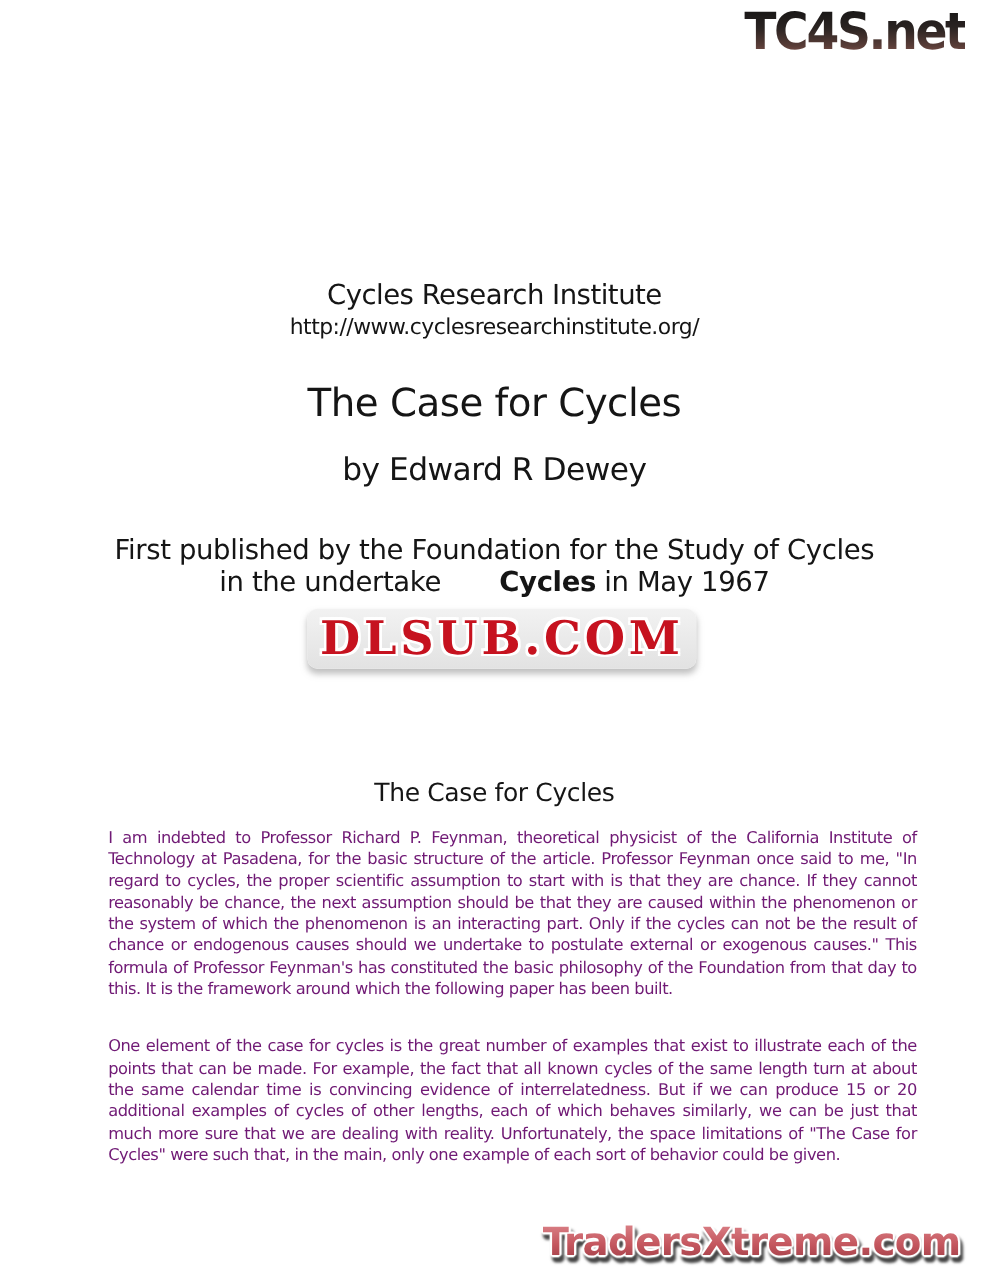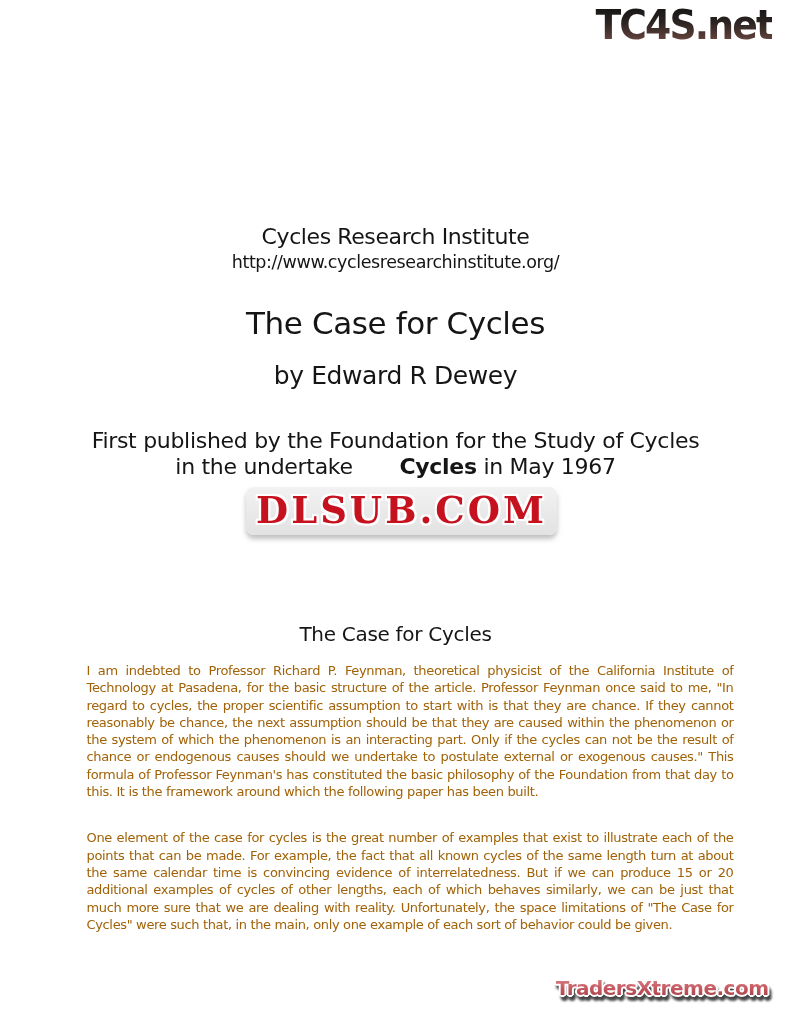--- a/index.html
+++ b/index.html
@@ -72,37 +72,37 @@
     text-align: center;
     font-size: 20px;
     letter-spacing: -0.3px;
     color: #151515;
   }
   .body-text {
     position: absolute;
     top: 662px;
     left: 72px;
     width: 647px;
-    color: #a16207;
+    color: #701a75;
     font-size: 13px;
     letter-spacing: -0.35px;
     line-height: 17.3px;
     text-align: justify;
   }
   .body-text p + p { margin-top: 29px; }
   
   .traders-wrap {
     position: absolute;
     top: 976px;
     right: 8px;
   }
   .traders {
     font-family: "DejaVu Sans", sans-serif;
     font-weight: bold;
-    font-size: 20px;
+    font-size: 31px;
     letter-spacing: -0.5px;
     color: #c4565e;
     background: linear-gradient(to bottom, #d97f85 10%, #c4565e 55%, #9e3d46 95%);
     -webkit-background-clip: text;
     background-clip: text;
     -webkit-text-fill-color: transparent;
     text-shadow: none;
     filter:
       drop-shadow(-1px -1px 0 #ffffff)
       drop-shadow(1px -1px 0 #ffffff)

